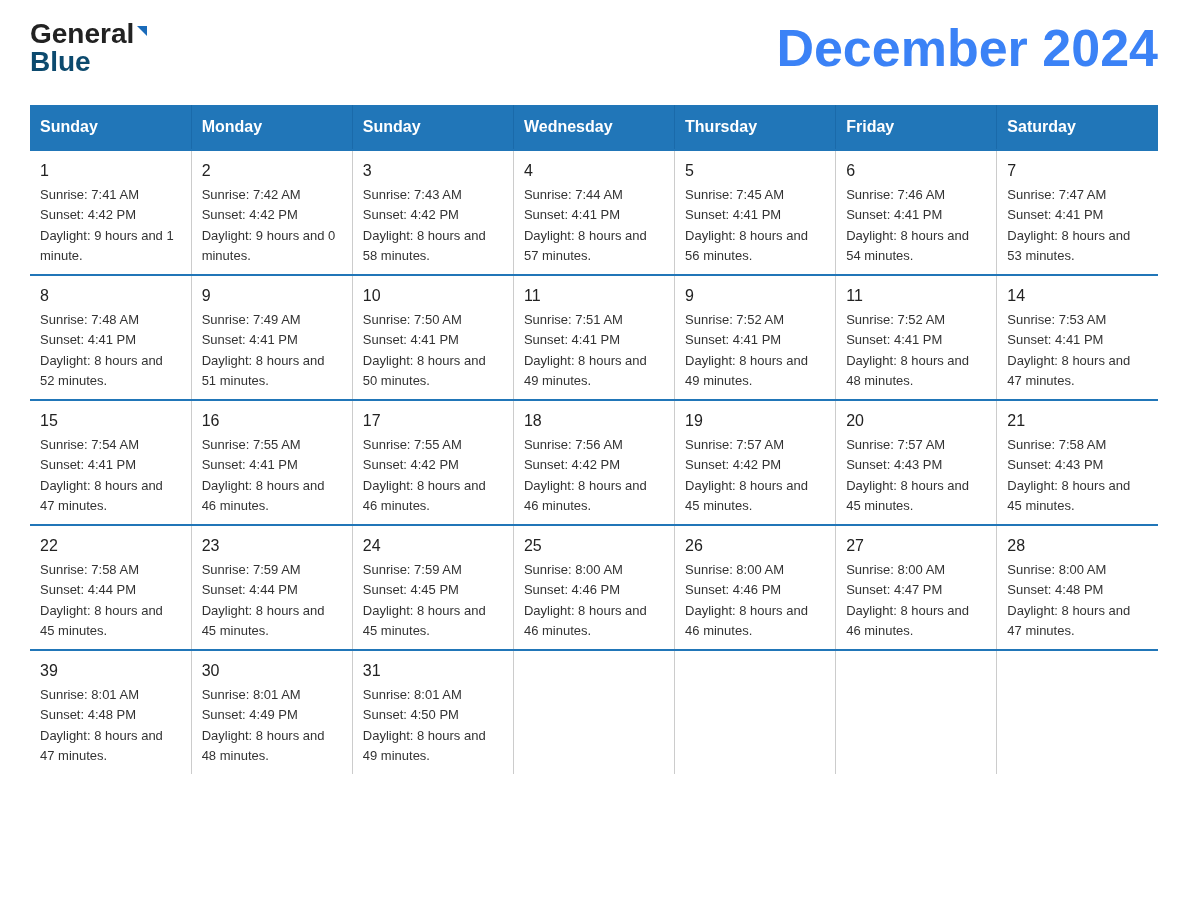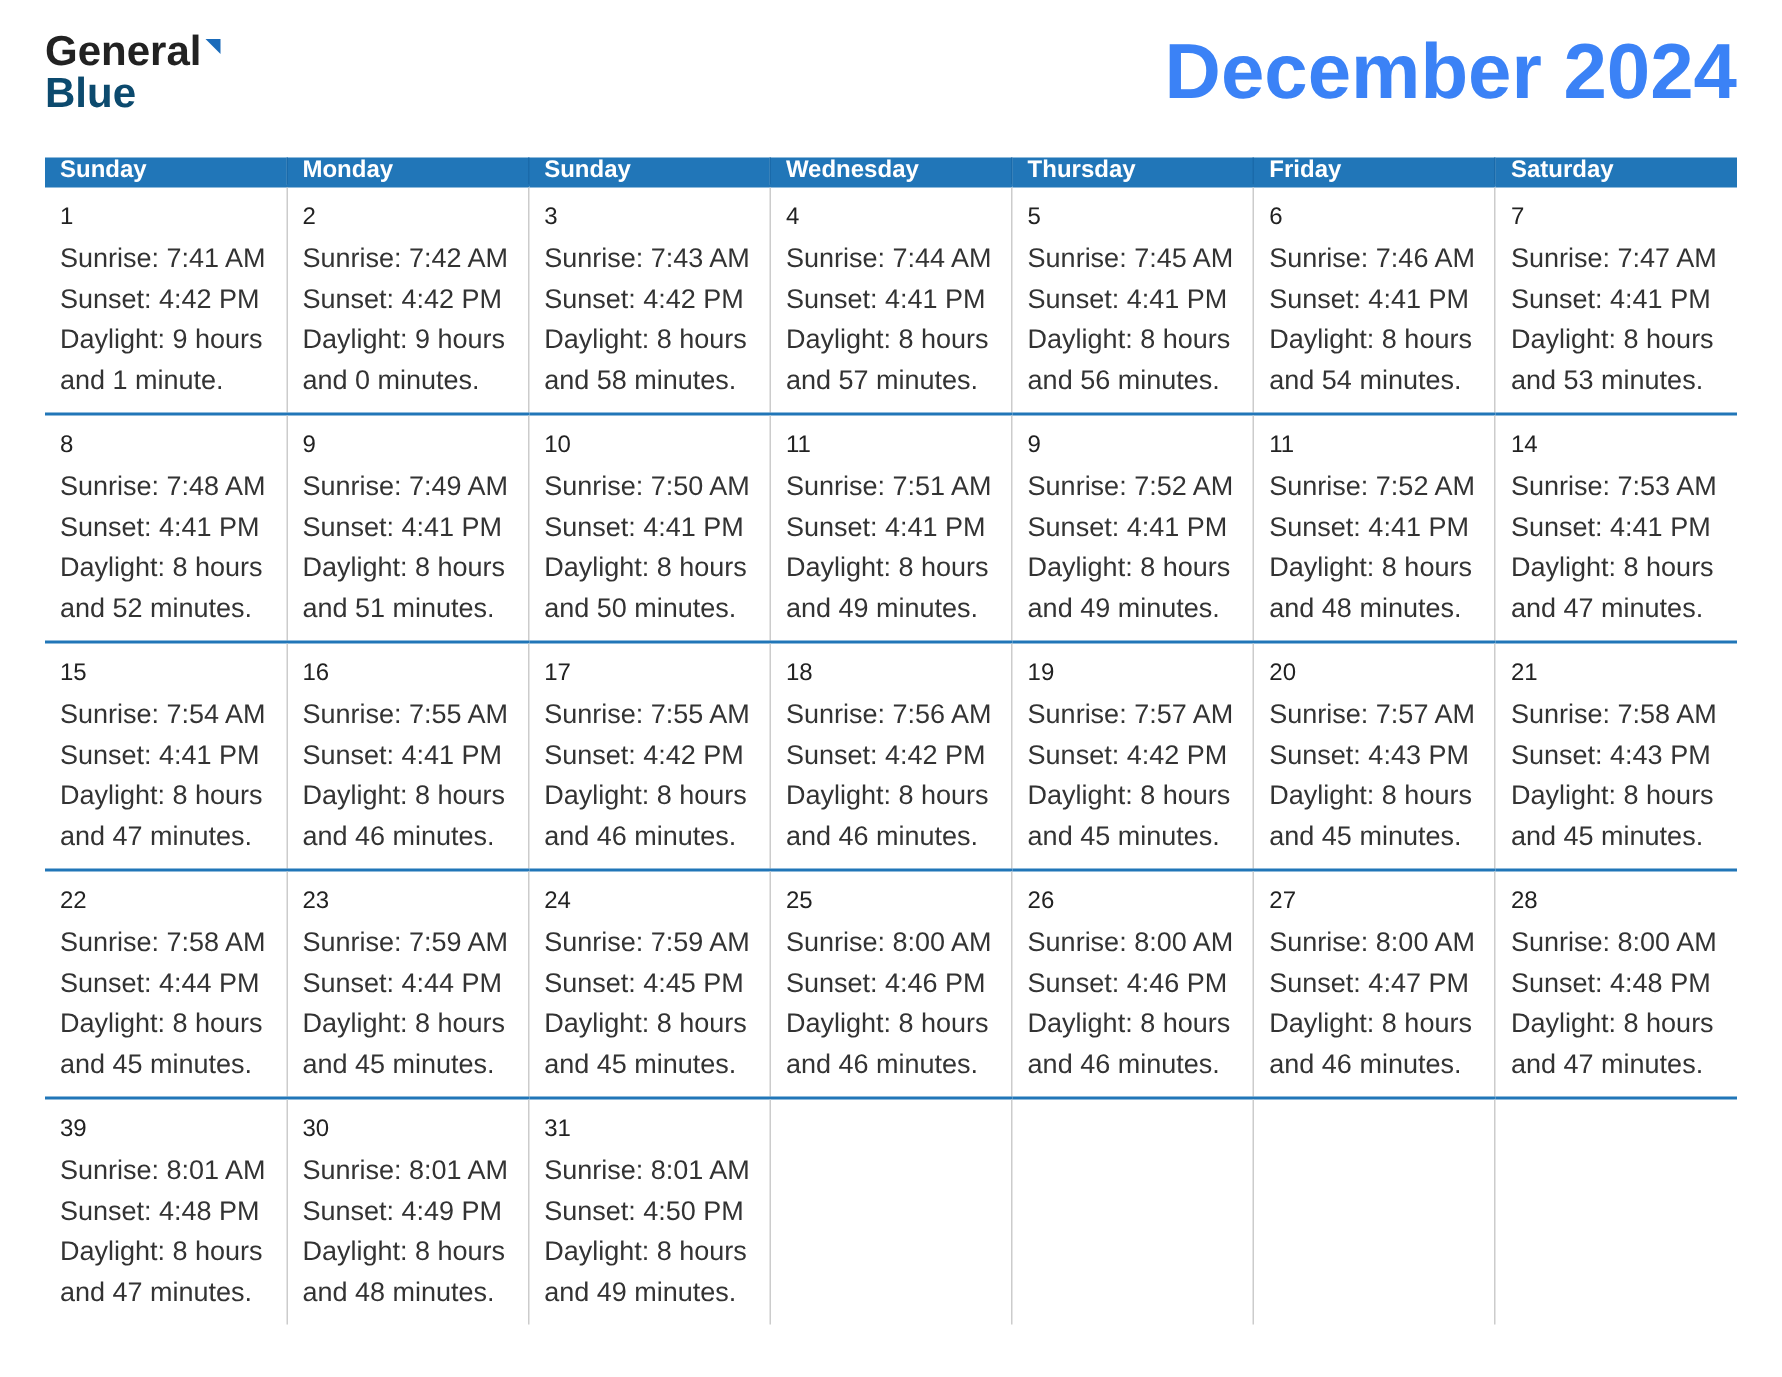--- a/index.html
+++ b/index.html
@@ -52,21 +52,21 @@
     table {
       width: 100%;
       border-collapse: collapse;
       table-layout: fixed;
     }
     thead tr th {
       background-color: #2176b8;
       color: #fff;
       font-size: 16px;
       font-weight: bold;
-      padding: 0 10px;
+      padding: 13px 10px;
       text-align: left;
       border-right: 1px solid #1a6aaa;
     }
     thead tr th:last-child {
       border-right: none;
     }
     tbody tr td {
       vertical-align: top;
       padding: 8px 10px;
       font-size: 13.5px;
@@ -80,21 +80,21 @@
       border-right: none;
     }
     .day-number {
       font-size: 16px;
       font-weight: normal;
       color: #222;
       display: block;
       margin-bottom: 2px;
     }
     .day-info {
-      font-size: 18px;
+      font-size: 13px;
       color: #333;
       line-height: 1.5;
     }
     .empty-cell {
       background: #fff;
     }
   </style>
 </head>
 <body>
 

